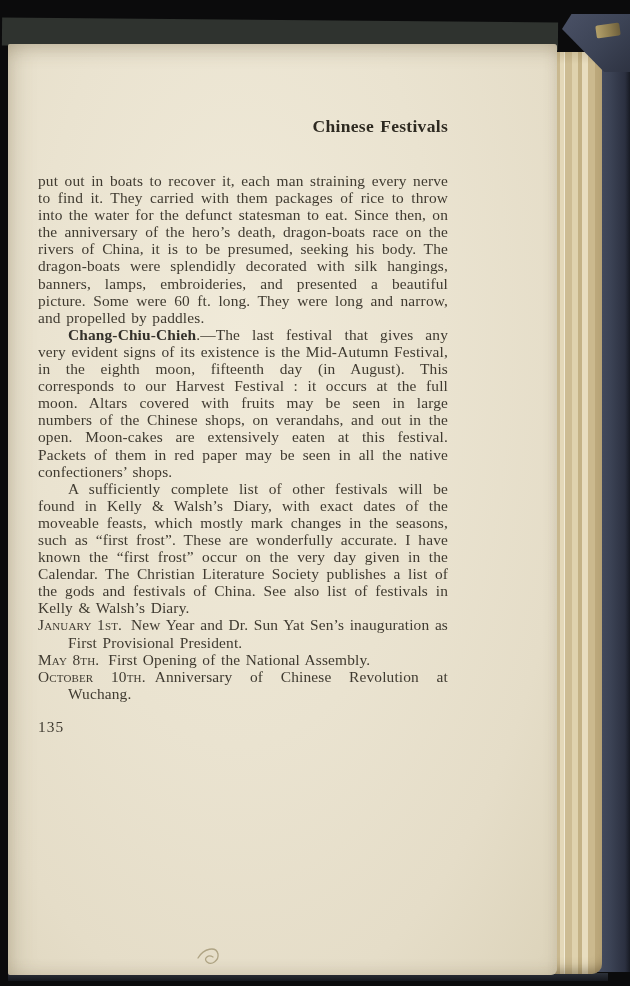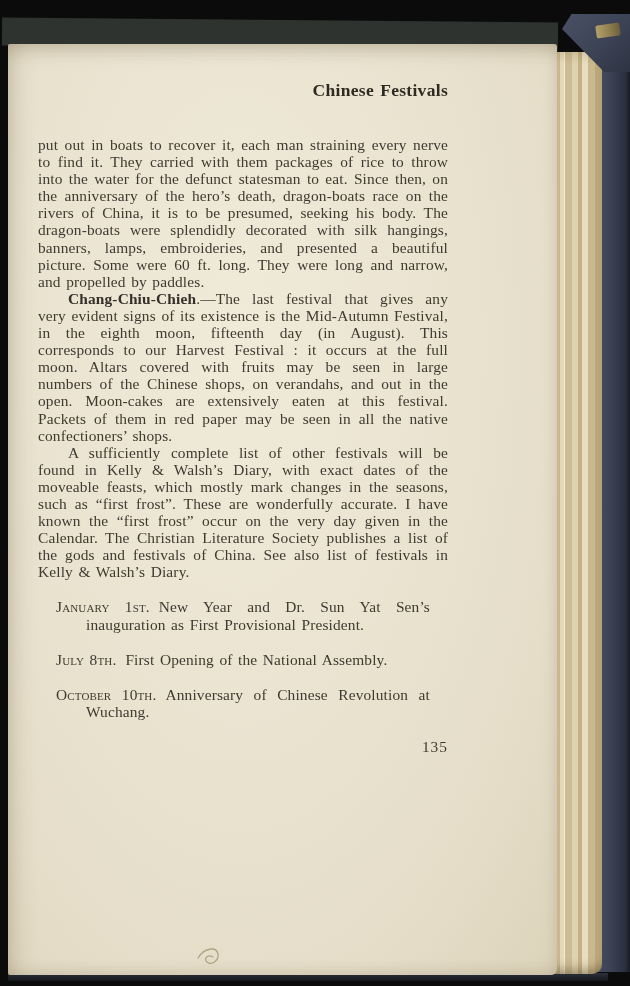--- a/index.html
+++ b/index.html
@@ -59,34 +59,34 @@
     position:absolute;left:8px;top:44px;width:549px;height:931px;
     background:radial-gradient(ellipse at 42% 32%, #f0ead9 0%, #eae3d0 45%, #e5ddc8 75%, #dcd3ba 100%);
     box-shadow:
       inset 16px 0 26px -14px rgba(95,78,48,.28),
       inset 0 16px 20px -12px rgba(95,78,48,.30),
       inset -6px -8px 18px -10px rgba(95,78,48,.22);
     border-radius:2px 3px 6px 2px;
     z-index:3;
   }
   .page-inner{
-    padding:36px 0 0 30px;width:410px;
+    padding:72px 0 0 30px;width:410px;
     color:#3f3a30;font-size:15.4px;line-height:17.1px;
     letter-spacing:.15px;word-spacing:1.5px;
   }
   .running-head{
     margin:0 0 19px 0;font-size:17.5px;line-height:20px;
     font-weight:bold;color:#2e2a21;text-align:right;letter-spacing:.3px;
   }
   .para{margin:0;text-align:justify;text-indent:30px;}
   .para.no-indent{text-indent:0;margin-top:36px;}
   .festival-lead{font-weight:bold;color:#33302a;}
-  .holiday{margin:18px;text-align:justify;padding-left:30px;text-indent:-30px;}
+  .holiday{margin:0;text-align:justify;padding-left:30px;text-indent:-30px;}
   .holiday-date{font-variant:small-caps;margin-right:9px;}
-  .page-number{margin-top:16px;text-align:right;width:410px;letter-spacing:1px;}
+  .page-number{margin-top:16px;text-align:left;width:410px;letter-spacing:1px;}
   .squiggle{position:absolute;left:196px;top:946px;z-index:4;opacity:.65;}
 </style>
 </head>
 <body>
 
 <div class="scene">
 
   <div class="spine-top"></div>
   <div class="cover-bottom"></div>
   <div class="cover-right"></div>
@@ -104,21 +104,21 @@
 
       <p class="para"><span class="festival-lead">Chang-Chiu-Chieh</span><span>.—The last festival that gives any very evident signs of its existence is the Mid-Autumn Festival, in the eighth moon, fifteenth day (in August). This corresponds to our Harvest Festival : it occurs at the full moon.  Altars covered with fruits may be seen in large numbers of the Chinese shops, on verandahs, and out in the open.  Moon-cakes are extensively eaten at this festival.  Packets of them in red paper may be seen in all the native confectioners’ shops.</span></p>
 
       <p class="para">A sufficiently complete list of other festivals will be found in Kelly &amp; Walsh’s Diary, with exact dates of the moveable feasts, which mostly mark changes in the seasons, such as “first frost”.  These are wonderfully accurate.  I have known the “first frost” occur on the very day given in the Calendar.  The Christian Literature Society publishes a list of the gods and festivals of China. See also list of festivals in Kelly &amp; Walsh’s Diary.</p>
 
 
       <div>
         <p class="holiday"><span class="holiday-date">January 1st.</span><span>New Year and Dr. Sun Yat Sen’s inauguration as First Provisional President.</span></p>
 
 
-        <p class="holiday"><span class="holiday-date">July 8th.</span><span>First Opening of the National Assembly.</span></p>
+        <p class="holiday"><span class="holiday-date">May 8th.</span><span>First Opening of the National Assembly.</span></p>
 
 
         <p class="holiday"><span class="holiday-date">October 10th.</span><span>Anniversary of Chinese Revolution at Wuchang.</span></p>
 
       </div>
 
       <div class="page-number">135</div>
     </div>
   </div>
 

